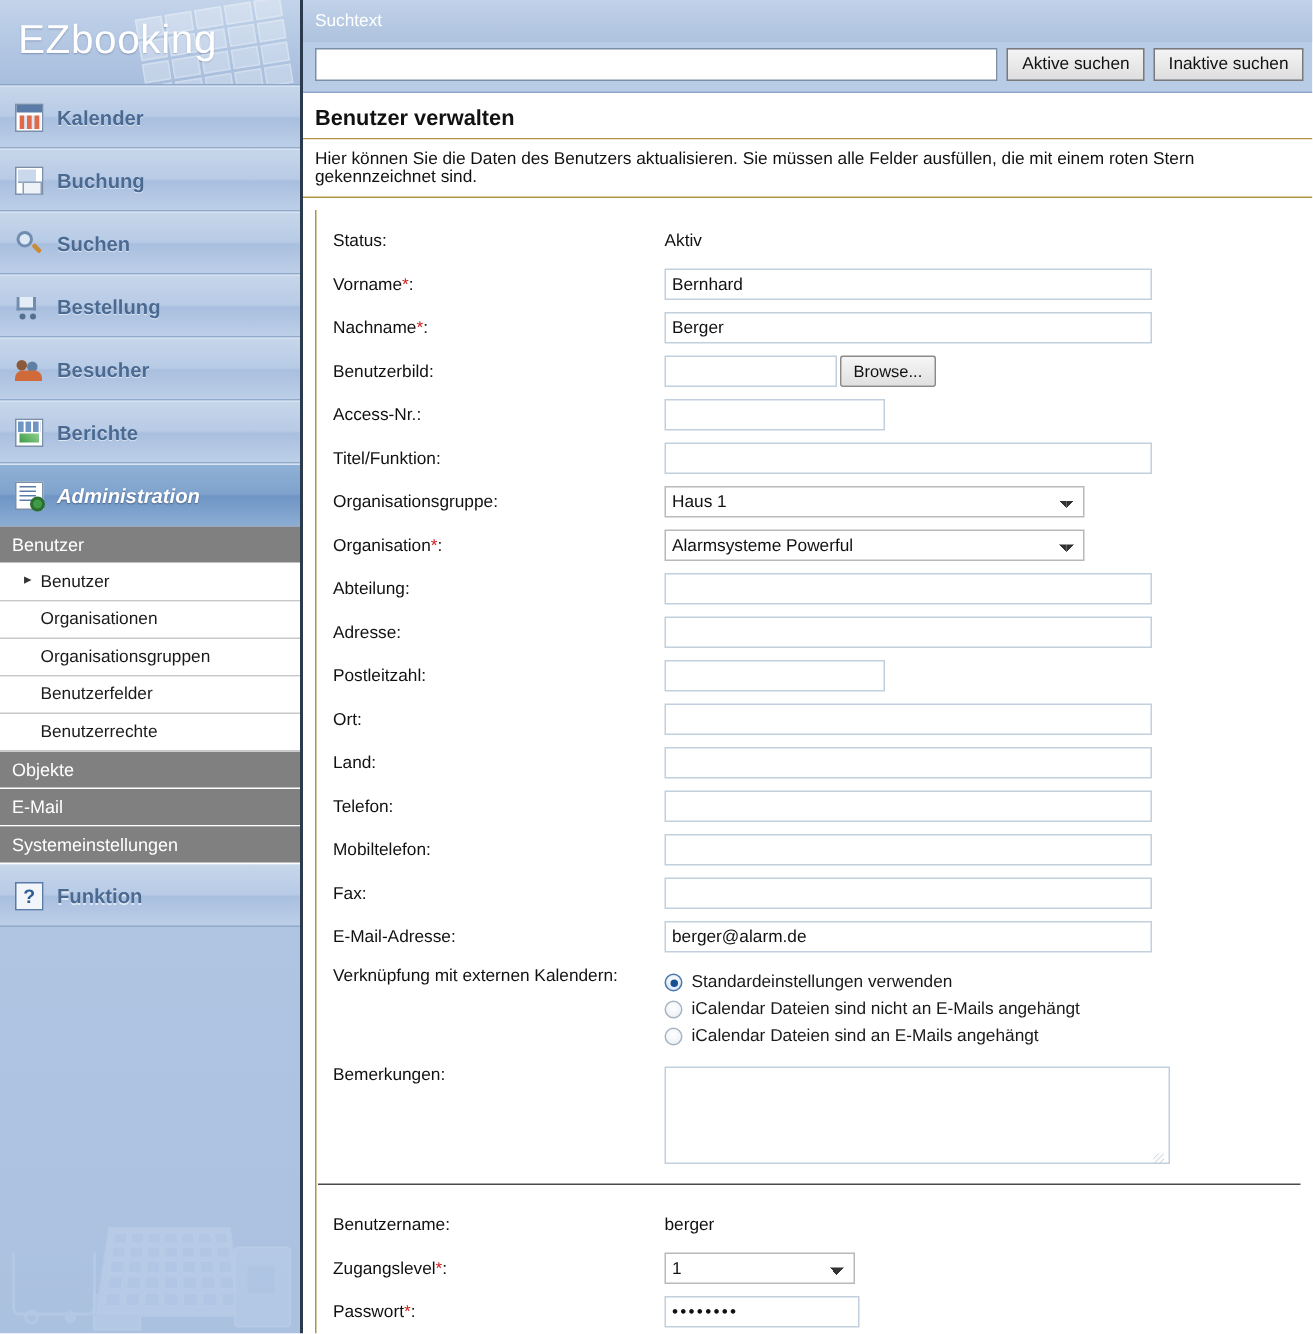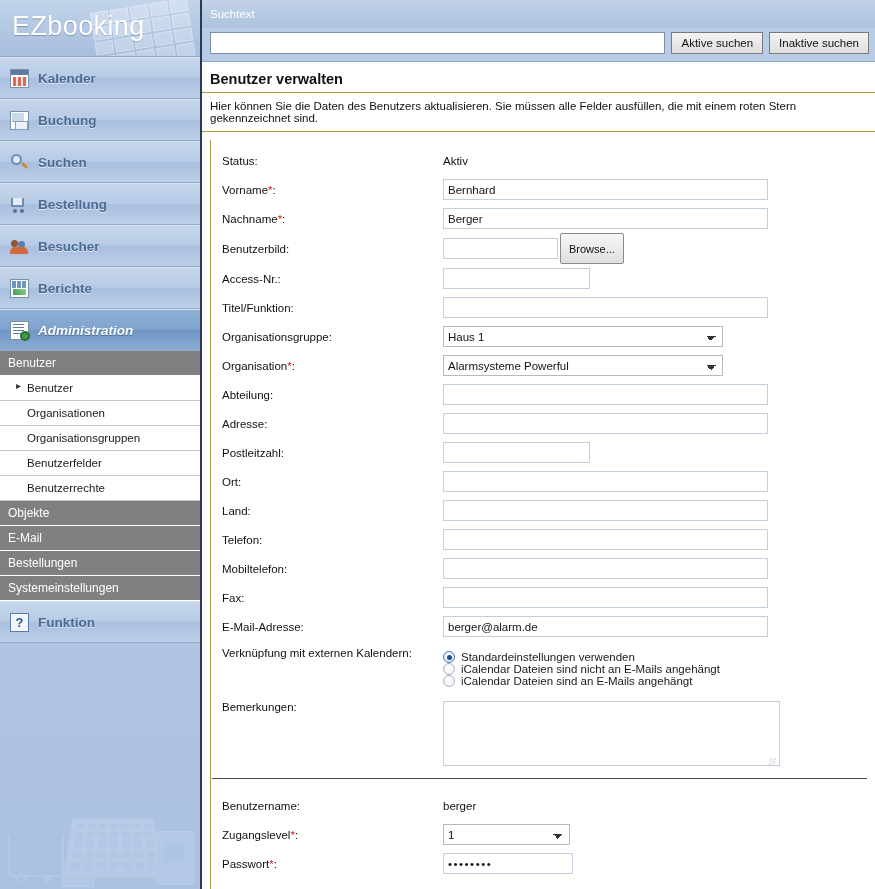--- a/index.html
+++ b/index.html
@@ -180,26 +180,26 @@
       linear-gradient(135deg,#333 50%,transparent 50%);
     background-position:calc(100% - 11px) 9px,calc(100% - 6px) 9px;
     background-size:5px 5px,5px 5px;
     background-repeat:no-repeat;
   }
   .sel-lg{width:280px;}
   .sel-sm{width:127px;}
   .file-row{display:flex;align-items:center;gap:2px;}
   .file-fake{width:115px;height:21px;border:1px solid #c2cfdd;background:#fff;box-sizing:border-box;}
   .browse-btn{
-    height:31px;padding:0 8px;box-sizing:border-box;
+    height:21px;padding:0 8px;box-sizing:border-box;
     background:linear-gradient(to bottom,#f6f6f6,#e0e0e0);
     border:1px solid #8a8a8a;border-radius:2px;
     font-family:"Liberation Sans",sans-serif;font-size:11px;color:#111;cursor:pointer;
   }
-  .radio-block{display:flex;flex-direction:column;padding:4px 0;text-align:center;}
+  .radio-block{display:flex;flex-direction:column;gap:6px;padding:4px 0;text-align:center;}
   .radio-line{display:flex;align-items:center;gap:6px;font-size:11.5px;}
   .rb{width:12px;height:12px;border-radius:50%;border:1px solid #a8b4c2;
     background:radial-gradient(circle at 50% 35%,#ffffff,#e9eef4);box-sizing:border-box;position:relative;flex:0 0 12px;cursor:pointer;}
   .rb.on{border-color:#4a77ad;background:radial-gradient(circle at 50% 35%,#ffffff,#cfe0f2);}
   .rb.on:after{content:"";position:absolute;left:2.5px;top:2.5px;width:5px;height:5px;border-radius:50%;background:#17508f;}
   .ta{
     width:337px;height:65px;box-sizing:border-box;resize:none;
     border:1px solid #c2cfdd;background:#ffffff;outline:none;
     font-family:"Liberation Sans",sans-serif;font-size:11.5px;padding:3px 4px;
   }
@@ -278,21 +278,20 @@
     <div id="subList">
         <div class="sub-item active">Benutzer</div>
         <div class="sub-item">Organisationen</div>
         <div class="sub-item">Organisationsgruppen</div>
         <div class="sub-item">Benutzerfelder</div>
         <div class="sub-item">Benutzerrechte</div>
       </div>
     <div id="sectionList">
         <div class="sub-head">Objekte</div>
         <div class="sub-head">E-Mail</div>
-        <div class="sub-head">Bestellungen</div>
         <div class="sub-head">Systemeinstellungen</div>
       </div>
 
     <div class="nav-item">
       <span class="nav-icon ic-help">?</span>
       <span class="lbl">Funktion</span>
     </div>
 
     <div class="watermark">
       <div class="wm-cart"></div>

